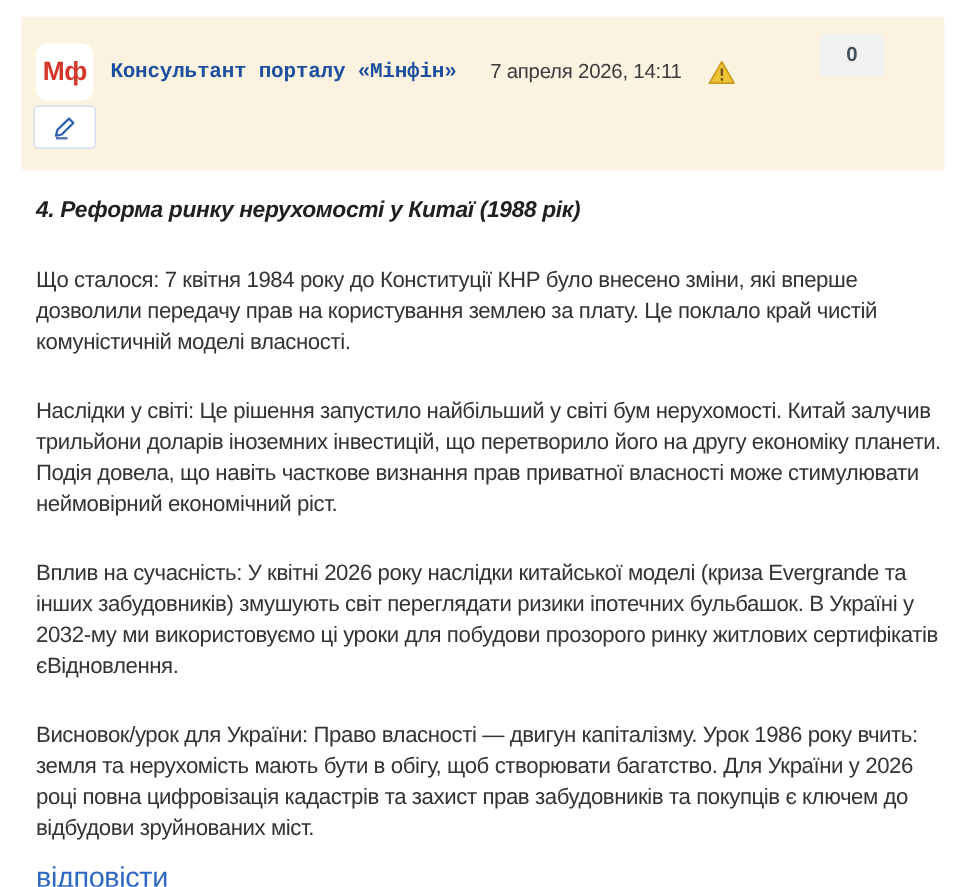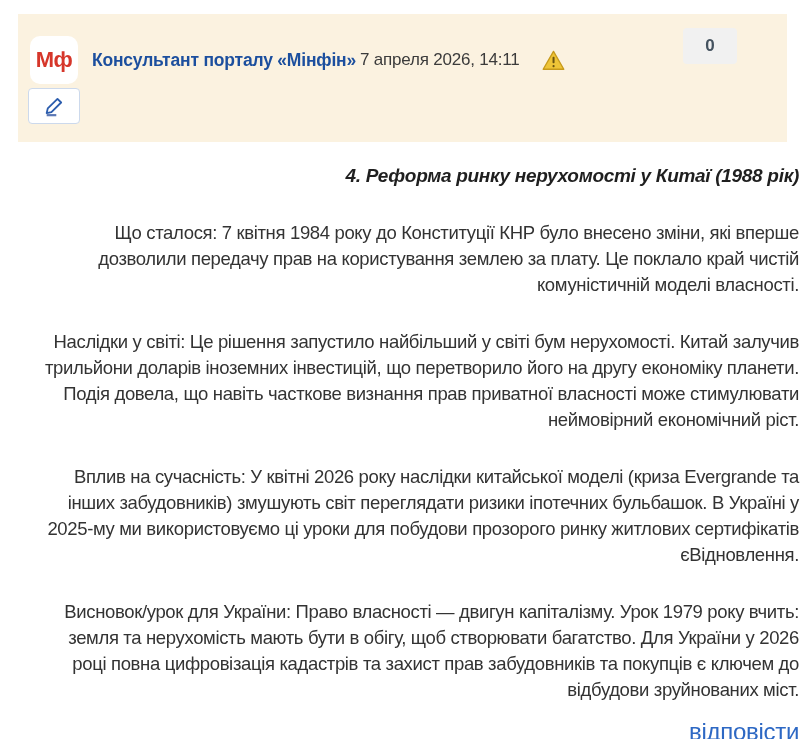--- a/index.html
+++ b/index.html
@@ -4,21 +4,21 @@
 <style>
   * { margin: 0; padding: 0; box-sizing: border-box; }
   html, body { background: #ffffff; }
   body {
     width: 805px;
     height: 739px;
     font-family: "Liberation Sans", sans-serif;
     color: #333333;
     overflow: hidden;
   }
-  .page { position: relative; width: 706px; height: 739px; text-align: right; }
+  .page { position: relative; width: 706px; height: 739px; }
 
   
   .comment-card {
     position: absolute;
     left: 18px; top: 14px;
     width: 769px; height: 128px;
     background: #fbf2e0;
   }
   .card-top {
     display: flex;
@@ -39,23 +39,24 @@
     letter-spacing: -0.5px;
   }
   .author {
     margin-left: 14px;
     color: #1c4f9e;
     font-weight: bold;
     font-size: 17.5px;
     text-decoration: none;
     letter-spacing: -0.2px;
     cursor: pointer;
+    font-family: Liberation Mono, monospace;
   }
   .date {
-    margin-left: 4px;
+    margin-left: 28px;
     color: #3b3b3b;
     font-size: 17px;
     letter-spacing: -0.2px;
     white-space: nowrap;
   }
   .warn {
     margin-left: 22px;
     display: inline-flex;
     align-items: center;
     cursor: pointer;
@@ -144,18 +145,18 @@
         <path d="M15.8 4.2 l4 4 L9.2 18.6 l-5.2 1.2 1.2-5.2 Z" fill="none" stroke="#2b5cad" stroke-width="2" stroke-linejoin="round"></path>
         <line x1="4" y1="22" x2="14.5" y2="22" stroke="#5b77b5" stroke-width="2.4"></line>
       </svg>
     </button>
   </div>
 
   <div class="post-body">
     <div class="post-heading">4. Реформа ринку нерухомості у Китаї (1988 рік)</div>
     <p>Що сталося: 7 квітня 1984 року до Конституції КНР було внесено зміни, які вперше дозволили передачу прав на користування землею за плату. Це поклало край чистій комуністичній моделі власності.</p>
     <p>Наслідки у світі: Це рішення запустило найбільший у світі бум нерухомості. Китай залучив трильйони доларів іноземних інвестицій, що перетворило його на другу економіку планети. Подія довела, що навіть часткове визнання прав приватної власності може стимулювати неймовірний економічний ріст.</p>
-    <p>Вплив на сучасність: У квітні 2026 року наслідки китайської моделі (криза Evergrande та інших забудовників) змушують світ переглядати ризики іпотечних бульбашок. В Україні у 2025-му ми використовуємо ці уроки для побудови прозорого ринку житлових сертифікатів єВідновлення.</p>
-    <p>Висновок/урок для України: Право власності — двигун капіталізму. Урок 1979 року вчить: земля та нерухомість мають бути в обігу, щоб створювати багатство. Для України у 2026 році повна цифровізація кадастрів та захист прав забудовників та покупців є ключем до відбудови зруйнованих міст.</p>
+    <p>Вплив на сучасність: У квітні 2026 року наслідки китайської моделі (криза Evergrande та інших забудовників) змушують світ переглядати ризики іпотечних бульбашок. В Україні у 2032-му ми використовуємо ці уроки для побудови прозорого ринку житлових сертифікатів єВідновлення.</p>
+    <p>Висновок/урок для України: Право власності — двигун капіталізму. Урок 1986 року вчить: земля та нерухомість мають бути в обігу, щоб створювати багатство. Для України у 2026 році повна цифровізація кадастрів та захист прав забудовників та покупців є ключем до відбудови зруйнованих міст.</p>
     <a class="reply">відповісти</a>
   </div>
 
 </div>
 
 </body></html>

